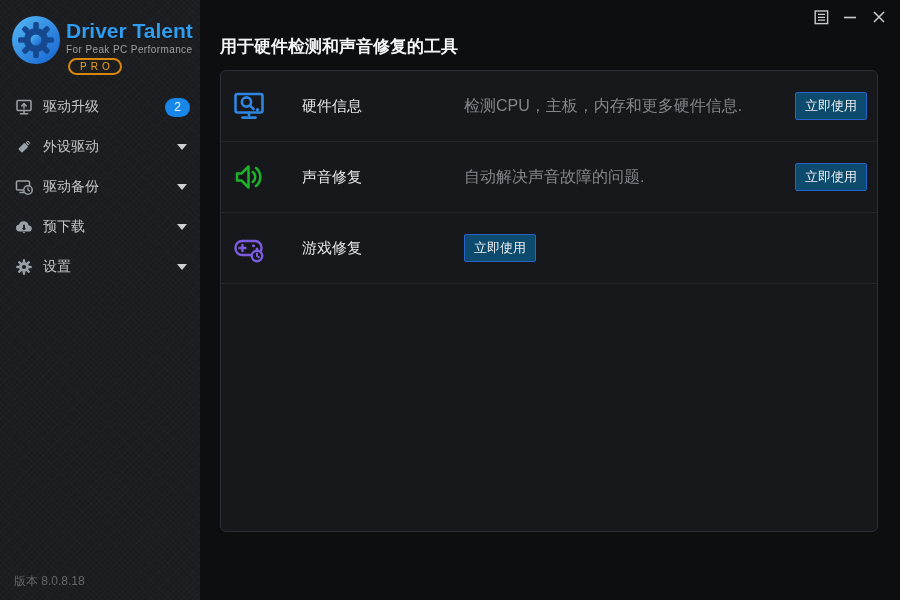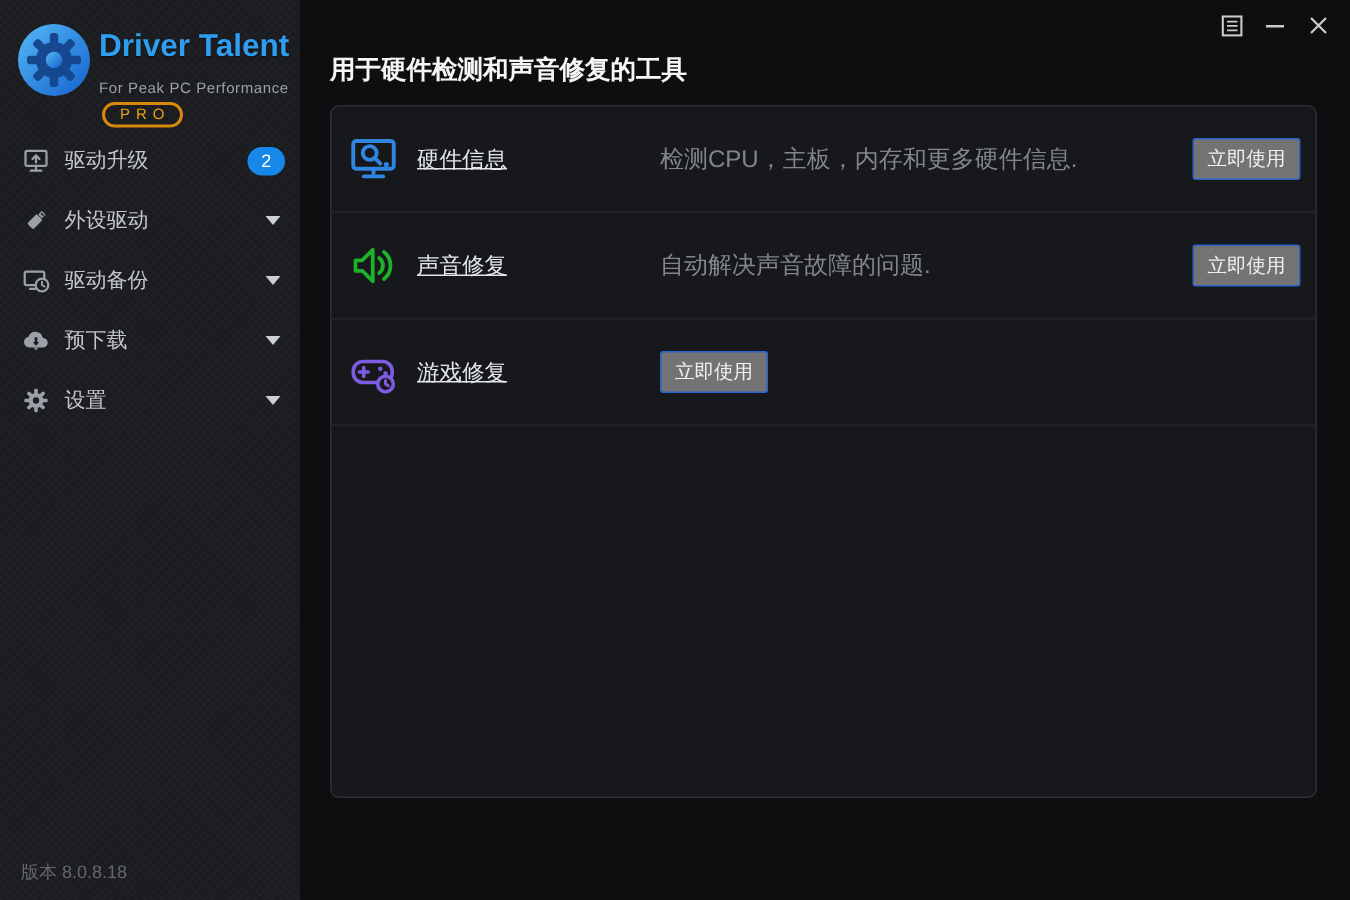--- a/index.html
+++ b/index.html
@@ -21,21 +21,21 @@
   }
   .logo { display:flex; align-items:flex-start; padding:13px 8px 0 9px; height:85px; }
   .logo-gear { width:54px; height:54px; flex:0 0 54px; }
   .logo-text { margin-left:3px; margin-top:6px; }
   .logo-title {
     font-size:21px; font-weight:bold; letter-spacing:0;
     color:#2f9df0;
     text-shadow:0 1px 1px rgba(0,0,0,.6);
     white-space:nowrap;
   }
-  .logo-subtitle { font-size:10px; color:#9aa0a6; margin-top:11px; letter-spacing:.4px; white-space:nowrap; }
+  .logo-subtitle { font-size:10px; color:#9aa0a6; margin-top:1px; letter-spacing:.4px; white-space:nowrap; }
   .logo-pro {
     display:inline-block; margin-top:3px; margin-left:2px;
     border:2px solid #d8890b; border-radius:10px;
     color:#f0a11a; font-size:10px; font-weight:normal;
     letter-spacing:4px; padding:1px 6px 1px 10px; line-height:11px;
   }
   .menu { margin-top:2px; }
   .menu-item {
     position:relative; height:40px; display:flex; align-items:center;
     padding-left:14px; color:#c2c5ca; font-size:14px; cursor:pointer;justify-content:flex-end;
@@ -67,25 +67,25 @@
   .panel {
     position:absolute; left:20px; top:70px; width:658px; height:462px;
     background:#17181b; border:1px solid #2d2f34; border-radius:6px;
     overflow:hidden;
   }
   .tool-row {
     height:71px; display:flex; align-items:center;
     border-bottom:1px solid #242629; padding:0 10px 0 10px;
   }
   .tool-icon { width:34px; height:34px; flex:0 0 34px; margin-left:1px; }
-  .tool-name { margin-left:12px; width:162px; font-size:15px; color:#e3e6ea;text-decoration:underline; }
+  .tool-name { margin-left:36px; width:162px; font-size:15px; color:#e3e6ea; }
   .tool-desc { flex:1; font-size:16px; color:#82868c; }
   .use-btn {
     width:72px; height:28px; flex:0 0 72px;
-    background:#737373; border:1px solid #2a62cc; border-radius:2px;
+    background:#0c4a6e; border:1px solid #2a62cc; border-radius:2px;
     color:#eef0f2; font-size:13px; cursor:pointer;
     font-family:"Liberation Sans","DejaVu Sans",sans-serif;
   }
 </style>
 </head>
 <body>
 
 <div class="app">
 
   <aside class="sidebar">

